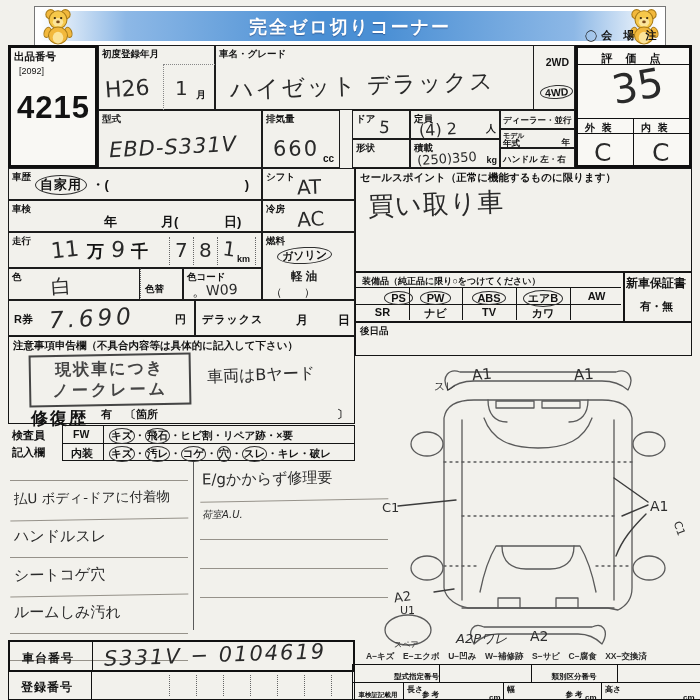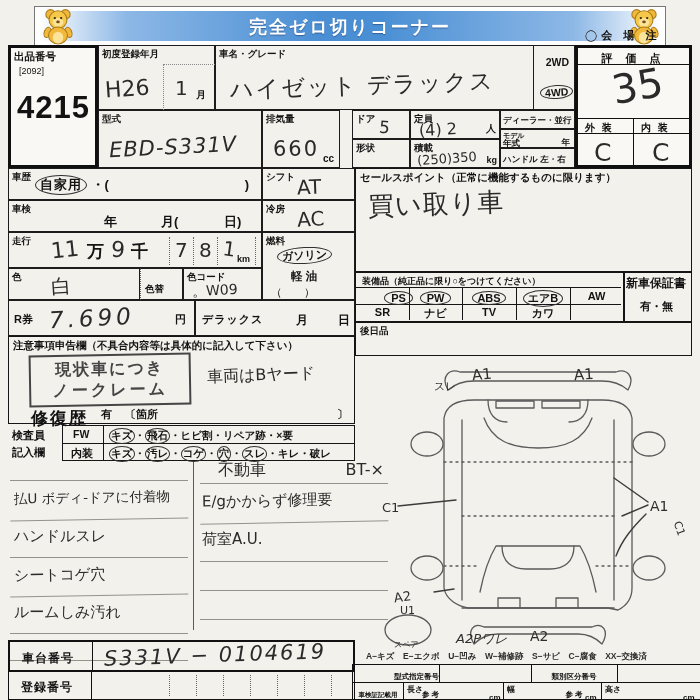--- a/index.html
+++ b/index.html
@@ -269,26 +269,22 @@
     <div class="p" style="left:2px;top:0;width:178px;">
       <div class="ul" style="height:18px;"></div>
       <div class="ul hw" style="height:28px;font-size:13.5px;padding:10px 0 0 4px;transform:rotate(-1deg);">払U ボディ-ドアに付着物</div>
       <div class="ul hw" style="height:28px;font-size:15px;padding:9px 0 0 4px;">ハンドルスレ</div>
       <div class="ul hw" style="height:28px;font-size:15px;padding:9px 0 0 4px;transform:rotate(-1deg);">シートコゲ穴</div>
       <div class="ul hw" style="height:28px;font-size:15px;padding:9px 0 0 4px;">ルームしみ汚れ</div>
       <div class="ul" style="height:26px;"></div>
     </div>
 
     <div class="p" style="left:192px;top:0;width:188px;">
-      <div class="ul" style="height:21px;position:relative;">
-        <span class="hw" style="position:absolute;left:18px;top:0;font-size:16px;">不動車</span>
-        <span class="hw" style="position:absolute;right:4px;top:0;font-size:16px;">BT-×</span>
-      </div>
       <div class="ul hw" style="height:29px;font-size:15px;padding:9px 0 0 2px;transform:rotate(-1deg);">E/gかからず修理要</div>
-      <div class="ul hw" style="height:29px;font-size:15px;padding:9px 0 0 2px;">荷室A.U.</div>
+      <div class="ul hw" style="height:29px;font-size:10px;padding:9px 0 0 2px;font-style:italic;">荷室A.U.</div>
       <div class="ul" style="height:28px;"></div>
       <div class="ul" style="height:28px;"></div>
     </div>
   </div>
 
   <svg class="p" style="left:378px;top:356px;" width="318" height="292" viewBox="0 0 318 292">
     <g fill="none" stroke="#5a5a5a" stroke-width="1.3" stroke-linecap="round" stroke-linejoin="round">
 
       <path d="M70,34 C62,20 72,12 82,16 L238,16 C248,12 258,20 250,34 C242,27 234,25 224,25 L96,25 C86,25 78,27 70,34 Z"></path>
 

